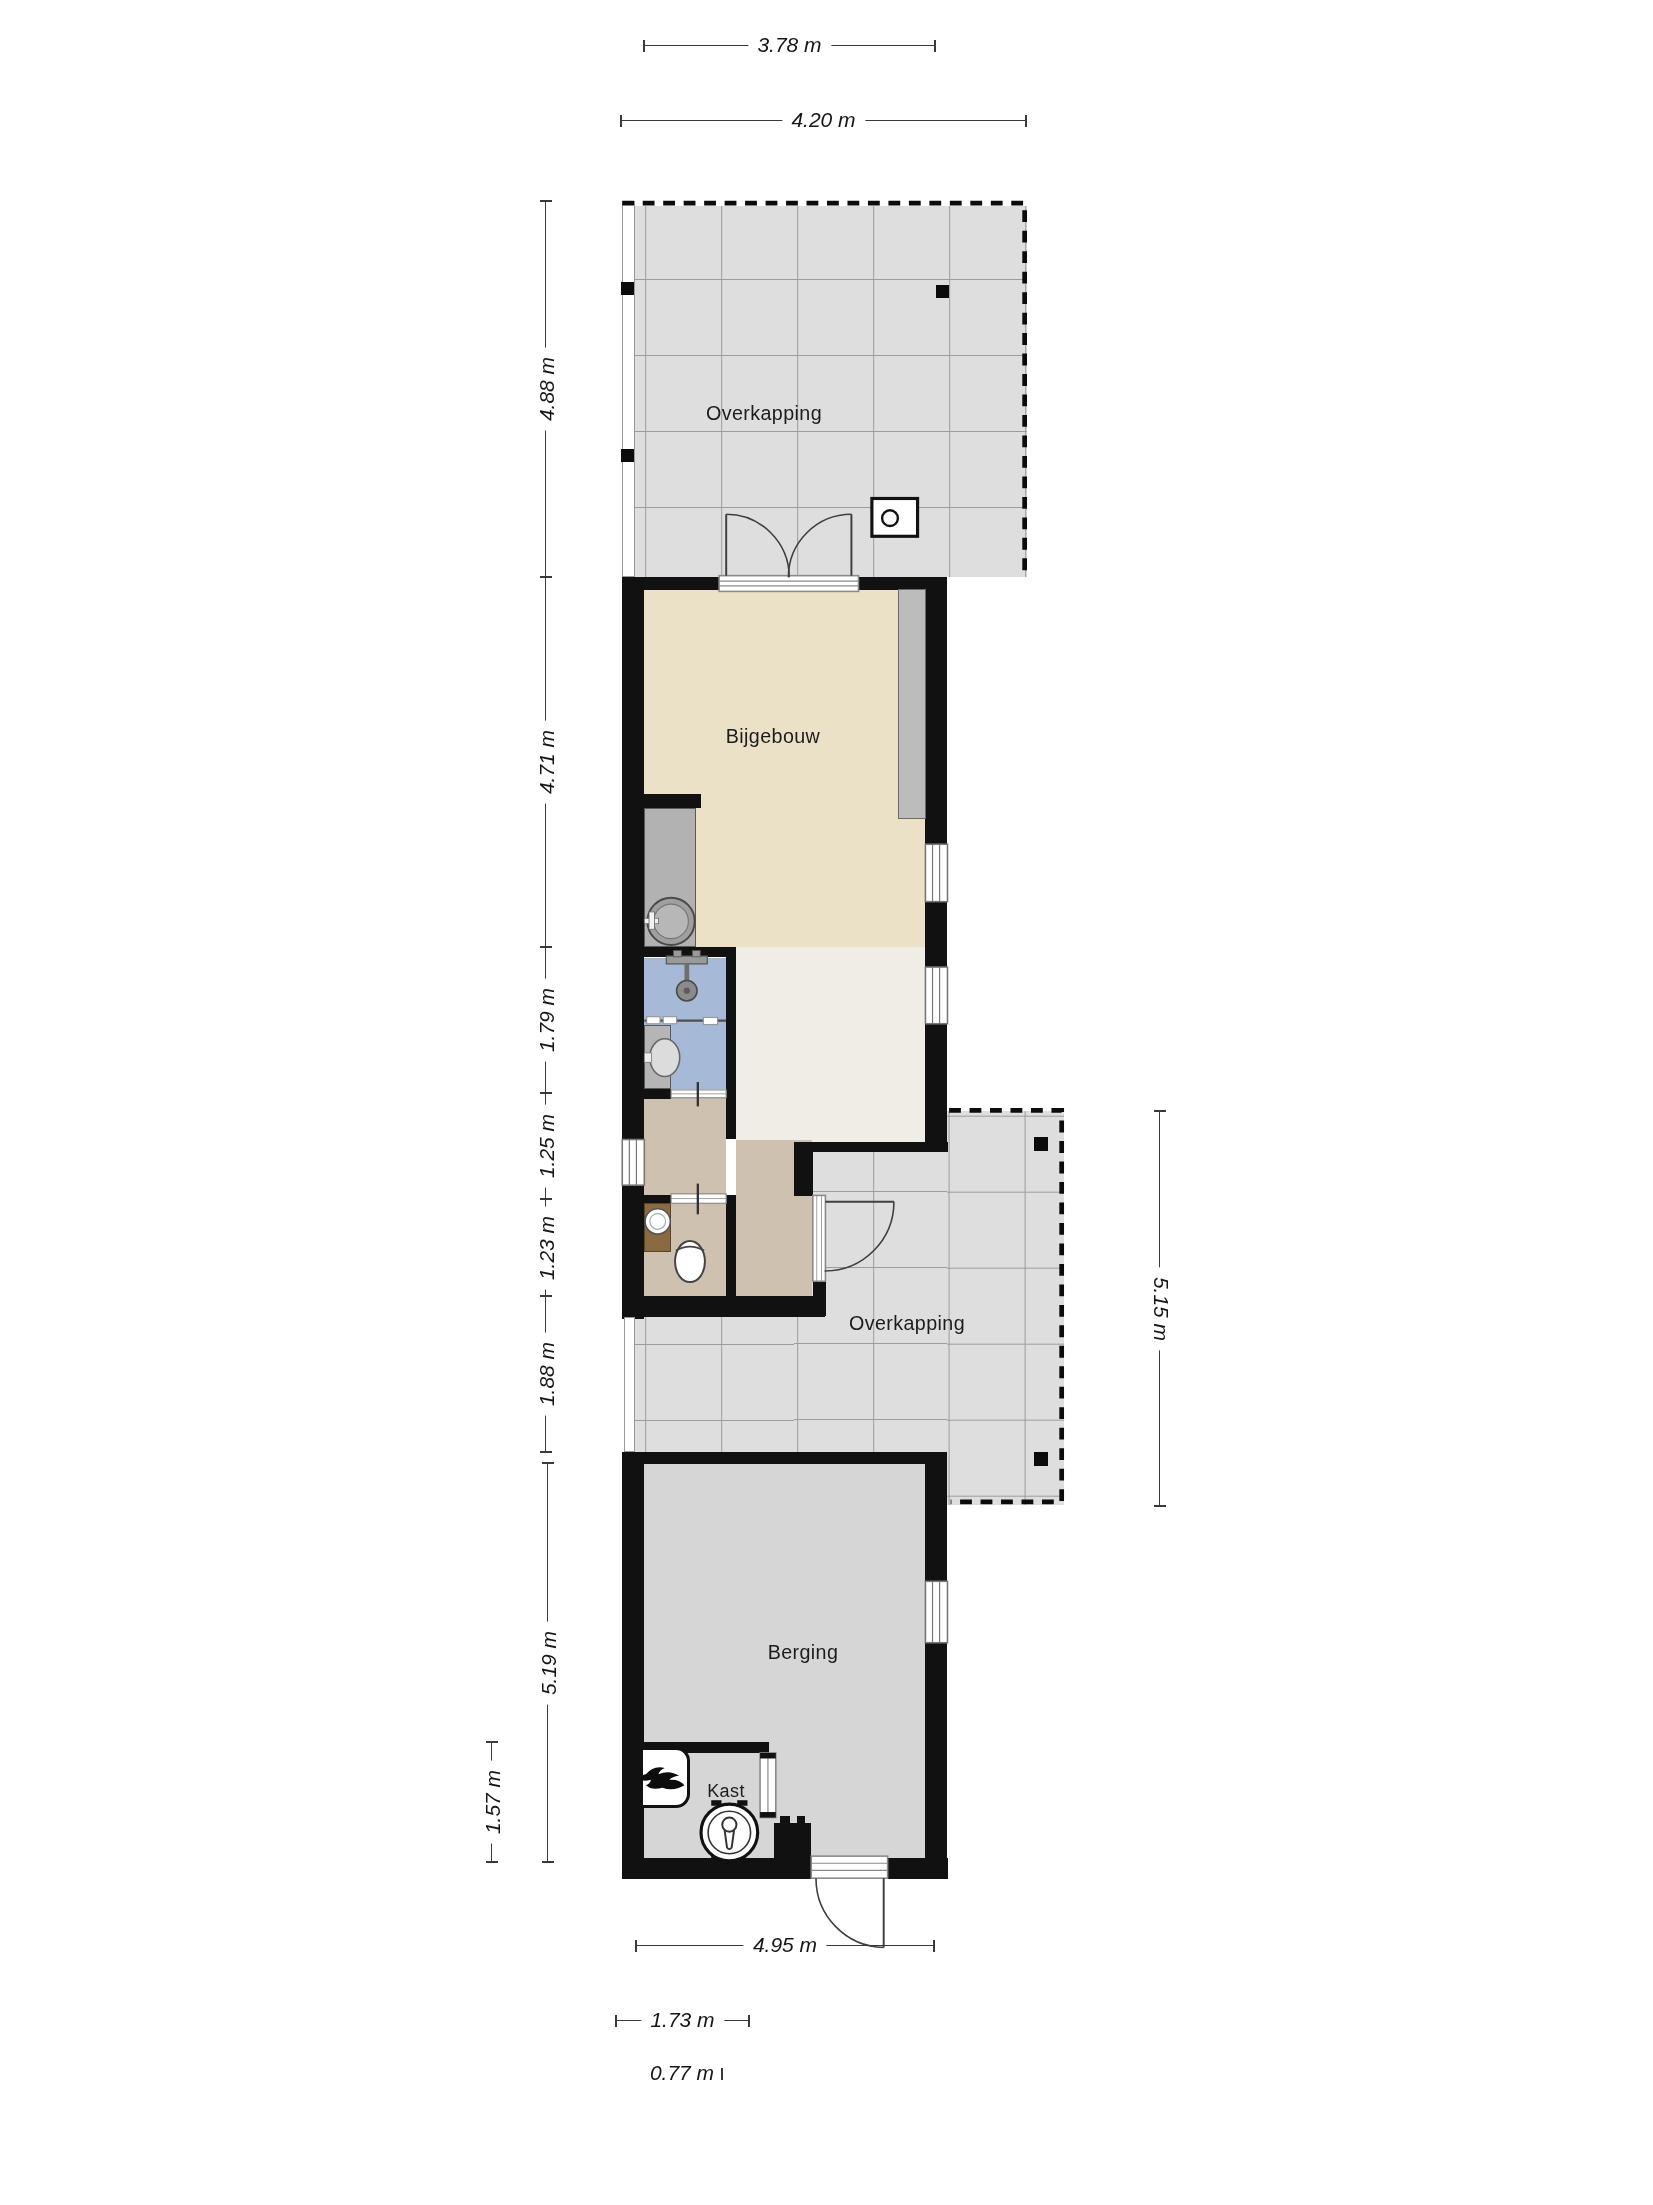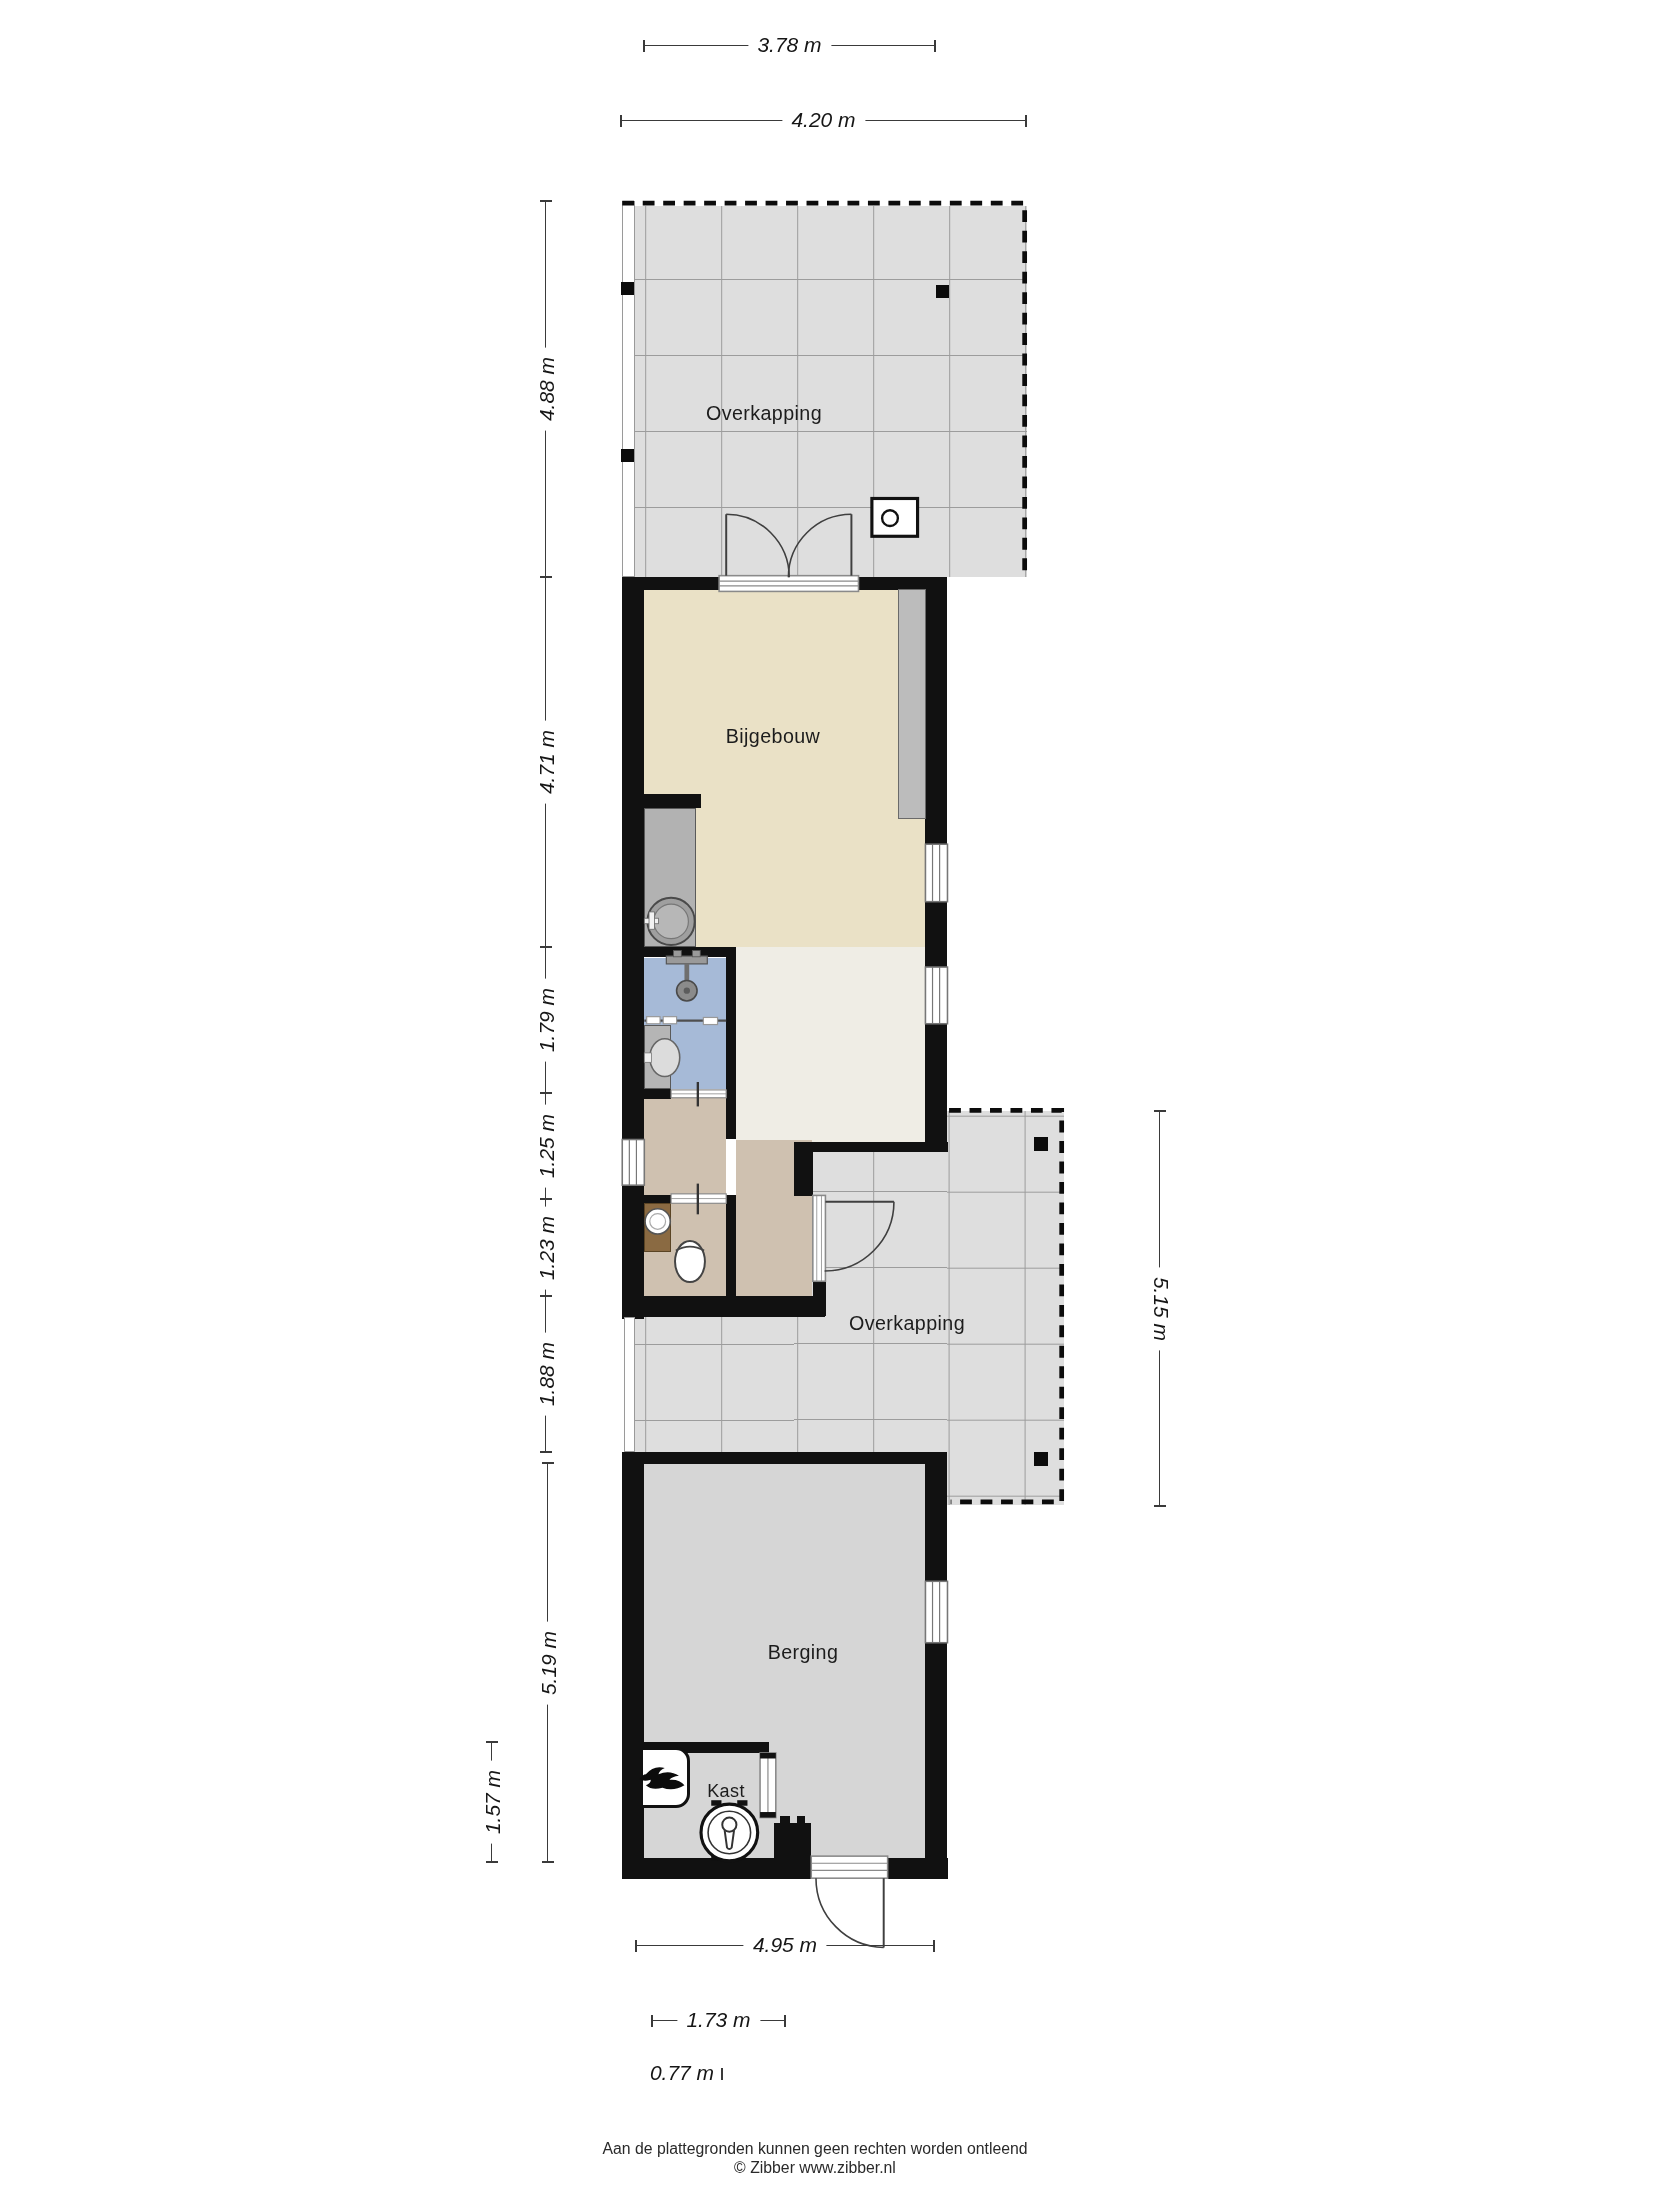--- a/index.html
+++ b/index.html
@@ -269,26 +269,22 @@
     <span class="dl">1.57 m</span>
     </div>
 
   <div class="dim v cw" style="left:1159px;top:1111px;height:395px;">
     <span class="dl">5.15 m</span>
     </div>
 
   <div class="dim h" style="left:636px;top:1945px;width:298px;">
     <span class="dl">4.95 m</span>
     </div>
-  <div class="dim h" style="left:652px;top:2020px;width:133px;">
+  <div class="dim h" style="left:616px;top:2020px;width:133px;">
     <span class="dl">1.73 m</span>
     </div>
   <div class="dim h" style="left:642px;top:2073px;width:80px;">
     <span class="dl">0.77 m</span>
     </div>
 
-  <div class="footer">
-    <div>Aan de plattegronden kunnen geen rechten worden ontleend</div>
-    <div>© Zibber www.zibber.nl</div>
-  </div>
 
 </div>
 
 
 </body></html>

